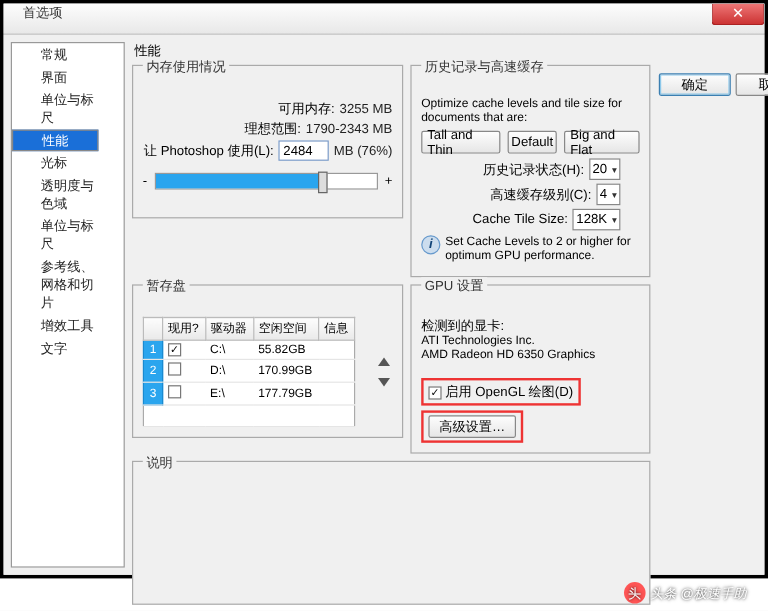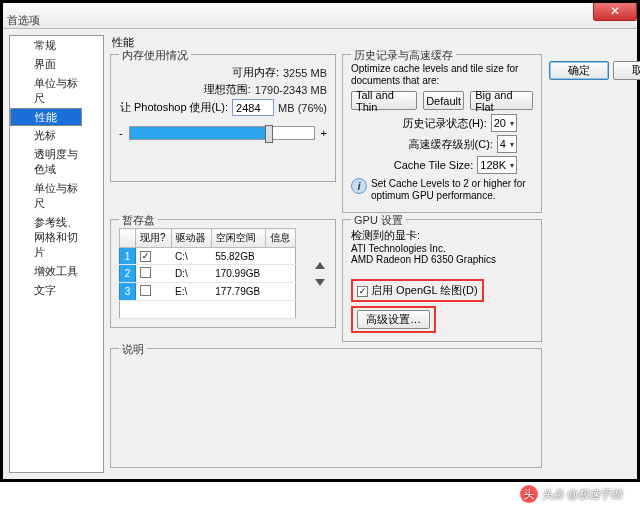--- a/index.html
+++ b/index.html
@@ -1,30 +1,30 @@
 <!DOCTYPE html>
 <html><head>
 <meta charset="utf-8">
 <style>
 *{box-sizing:border-box;font-family:"Microsoft YaHei",SimSun,Arial,sans-serif;font-size:11px}
 body{margin:0;background:#fff;width:640px;height:509px;overflow:hidden;position:relative}
 .outer{border:3px solid #000;width:640px;height:482px;position:relative;background:#eee}
-.titlebar{height:26px;background:linear-gradient(#fdfdfd,#e8e8e8);border-bottom:1px solid #bbb;display:flex;align-items:flex-end;padding:0 4px;position:relative}
+.titlebar{height:26px;background:linear-gradient(#fdfdfd,#e8e8e8);border-bottom:1px solid #bbb;display:flex;align-items:flex-start;padding:0 16px;position:relative}
 .titlebar .title{color:#333}
 .close-btn{position:absolute;right:0;top:0;width:44px;height:18px;background:linear-gradient(#e77,#c33);color:#fff;text-align:center;line-height:16px;border:1px solid #a22;border-top:none;border-radius:0 0 3px 3px;font-size:12px}
 .client{position:absolute;top:26px;left:0;right:0;bottom:0;background:#f0f0f0;display:flex}
 .sidebar{width:95px;background:#fff;border:1px solid #999;margin:6px 0 6px 6px}
 .sidebar .item{padding:2px 24px;color:#222;cursor:default}
 .sidebar .item.sel{background:#1a6fd8;color:#fff}
 .main{flex:1;padding:4px 6px 6px 6px;position:relative}
 .page-title{margin:2px 0 4px 2px}
 .cols{display:flex;gap:6px}
 .col-left{flex:1;display:flex;flex-direction:column;gap:6px}
 .col-right{width:200px;display:flex;flex-direction:column;gap:6px}
-.grp{border:1px solid #aaa;background:#f0f0f0;position:relative;padding:8px 8px 8px 8px}
+.grp{border:1px solid #aaa;background:#f0f0f0;position:relative;padding:26px 8px 8px 8px}
 .grp .legend{position:absolute;top:-7px;left:8px;background:#f0f0f0;padding:0 3px;color:#333}
 .row{display:flex;align-items:center;gap:4px;margin:2px 0}
 .lbl-r{text-align:center}
 .val{color:#222}
 .inp{border:1px solid #7a9ac7;background:#fff;height:17px;padding:0 3px;width:42px}
 .slider-wrap{display:flex;align-items:center;gap:6px;margin-top:10px}
 .slider{flex:1;height:14px;border:1px solid #999;background:#fff;position:relative}
 .slider .fill{position:absolute;left:0;top:0;bottom:0;background:#2aa5ee}
 .slider .thumb{position:absolute;top:-2px;width:8px;height:18px;background:#ddd;border:1px solid #666}
 .btn{background:linear-gradient(#fdfdfd,#e6e6e6);border:1px solid #888;border-radius:2px;height:19px;padding:0 8px;display:inline-flex;align-items:center;justify-content:center;cursor:default;min-width:60px}

